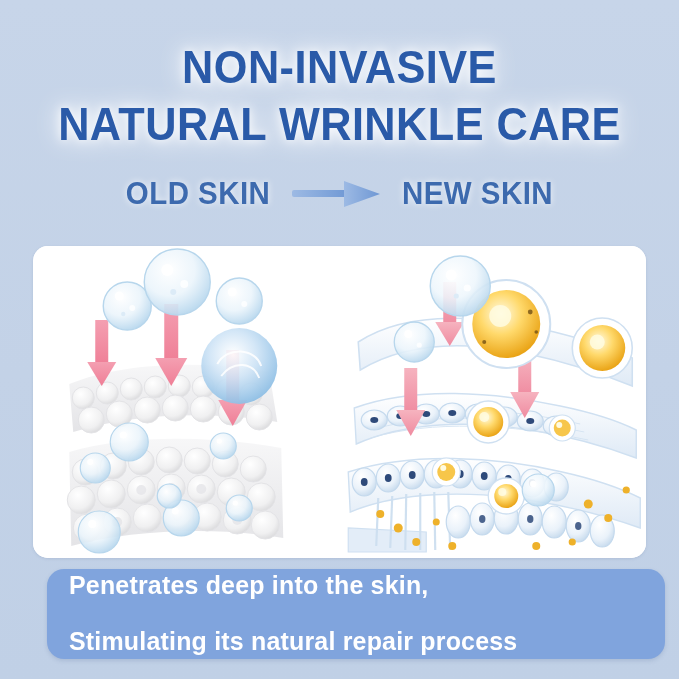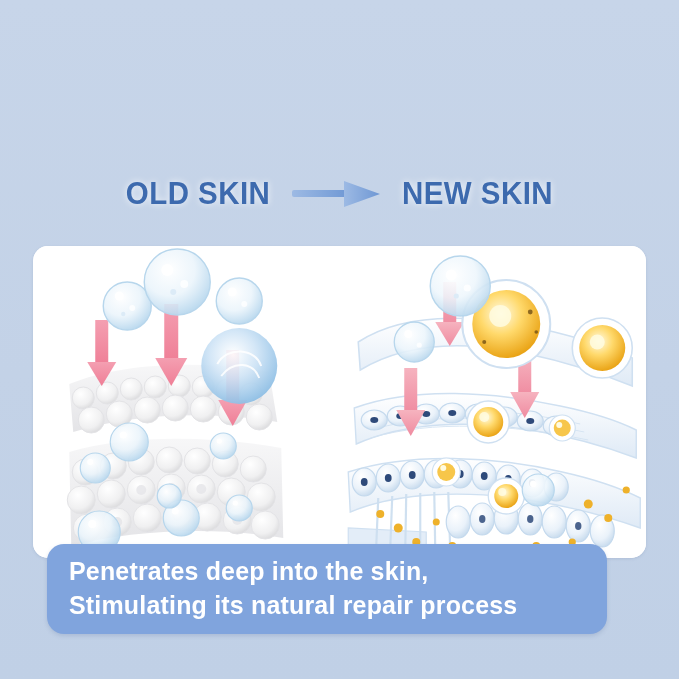--- a/index.html
+++ b/index.html
@@ -58,40 +58,44 @@
     border-radius:15px;
     box-shadow:0 1px 3px rgba(90,110,150,.18);
     overflow:hidden;
   }
   .card-inner{ position:relative; width:100%; height:100%; display:flex; }
   .panel{ position:relative; flex:1; height:100%; }
   .panel svg{ display:block; width:100%; height:100%; }
 
   
   .caption{
-    position:absolute; left:47px; top:544px;
-    width:560px; height:90px;
+    position:absolute; left:47px; top:569px;
+    width:618px; height:90px;
     background:#80a4dd;
     border-radius:17px;
     box-shadow:0 2px 4px rgba(80,105,150,.20);
-    display:flex; flex-direction:column; justify-content:center;
+    display:flex; flex-direction:column; justify-content:space-between;
     padding-left:22px;
   }
   .caption-line{
     color:#ffffff; font-weight:bold; font-size:26px;
     line-height:1.30; letter-spacing:0.2px;
     transform:scaleX(.96); transform-origin:left center;
     white-space:nowrap;
   }
 </style>
 </head>
 <body>
 
 <div id="poster">
 
+  <div class="headline">
+    <span class="l1">NON-INVASIVE</span>
+    <span class="l2">NATURAL WRINKLE CARE</span>
+  </div>
 
   <div class="subrow">
     <span class="sublabel">OLD SKIN</span>
 
     <span class="arrow-wrap">
       <svg viewBox="0 0 92 34" xmlns="http://www.w3.org/2000/svg">
         <defs>
           <linearGradient id="arrGrad" x1="0" y1="0" x2="1" y2="0">
             <stop offset="0%" stop-color="#9dbae4"></stop>
             <stop offset="100%" stop-color="#6e97d4"></stop>

